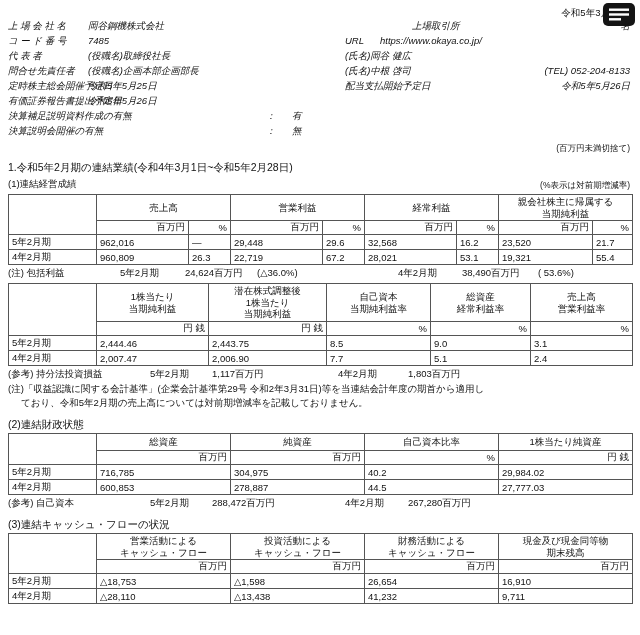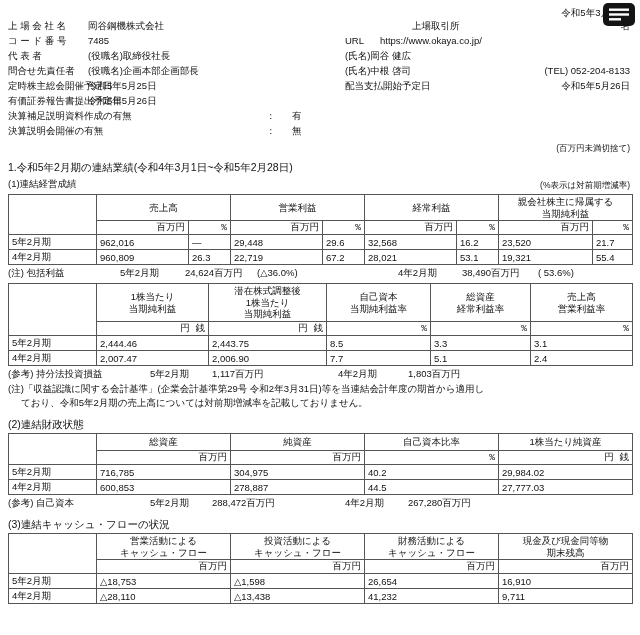--- a/index.html
+++ b/index.html
@@ -11,39 +11,39 @@
     font-size:9.5px;
     -webkit-font-smoothing:antialiased;
   }
   .page { position:relative; width:640px; height:635px; padding:4px 8px 0 8px; overflow:hidden; background:#fff; }
 
   .stamp { position:absolute; top:2px; right:4px; }
 
   .title { text-align:center; font-size:13px; font-weight:bold; padding-top:4px; letter-spacing:1px; }
   .date-line { text-align:right; font-size:9.5px; margin-top:3px; padding-right:2px; }
 
-  .iline { position:relative; height:15px; }
+  .iline { position:relative; height:15px;font-style:italic; }
   .abs { position:absolute; top:0; white-space:nowrap; }
   .x0 { left:0; }
   .x1 { left:80px; }
   .x2 { left:337px; }
   .xr { right:2px; }
 
   .right-note { text-align:right; font-size:8.5px; padding-right:2px; margin-top:3px; }
   .sec-heading { margin-top:6px; font-size:10.5px; }
   .sub-line { position:relative; height:15px; margin-top:3px; }
   .sub-note { position:absolute; right:2px; top:2px; font-size:8.5px; }
 
   table.t { border-collapse:collapse; width:624px; table-layout:fixed; margin-top:1px; }
   table.t td { border:1px solid #555; font-size:9.5px; padding:0 3px; vertical-align:middle; }
   td.gh { text-align:center; white-space:pre-line; line-height:1.2; }
   tr.hrow td { height:26px; }
   tr.hrow3 td { height:38px; }
   tr.hrow1 td { height:17px; }
-  tr.urow td { height:13px;font-family:Liberation Mono, monospace; }
+  tr.urow td { height:13px; }
   td.u { text-align:right; font-size:8.5px; padding-right:4px; }
   tr.drow td { height:15px; }
   td.n { text-align:left; padding-right:4px; }
   td.lbl { text-align:left; padding-left:5px; }
 
   .nline { position:relative; height:15px; margin-top:2px; }
   .note2 { margin-top:0; }
   .indent { padding-left:13px; }
 </style>
 </head>
@@ -207,21 +207,21 @@
       <td class="u">円 銭</td>
       <td class="u">%</td>
       <td class="u">%</td>
       <td class="u">%</td>
     </tr>
     <tr class="drow">
       <td class="lbl">5年2月期</td>
       <td class="n">2,444.46</td>
       <td class="n">2,443.75</td>
       <td class="n">8.5</td>
-      <td class="n">3.3</td>
+      <td class="n">9.0</td>
       <td class="n">3.1</td>
     </tr>
     <tr class="drow">
       <td class="lbl">4年2月期</td>
       <td class="n">2,007.47</td>
       <td class="n">2,006.90</td>
       <td class="n">7.7</td>
       <td class="n">5.1</td>
       <td class="n">2.4</td>
     </tr>

